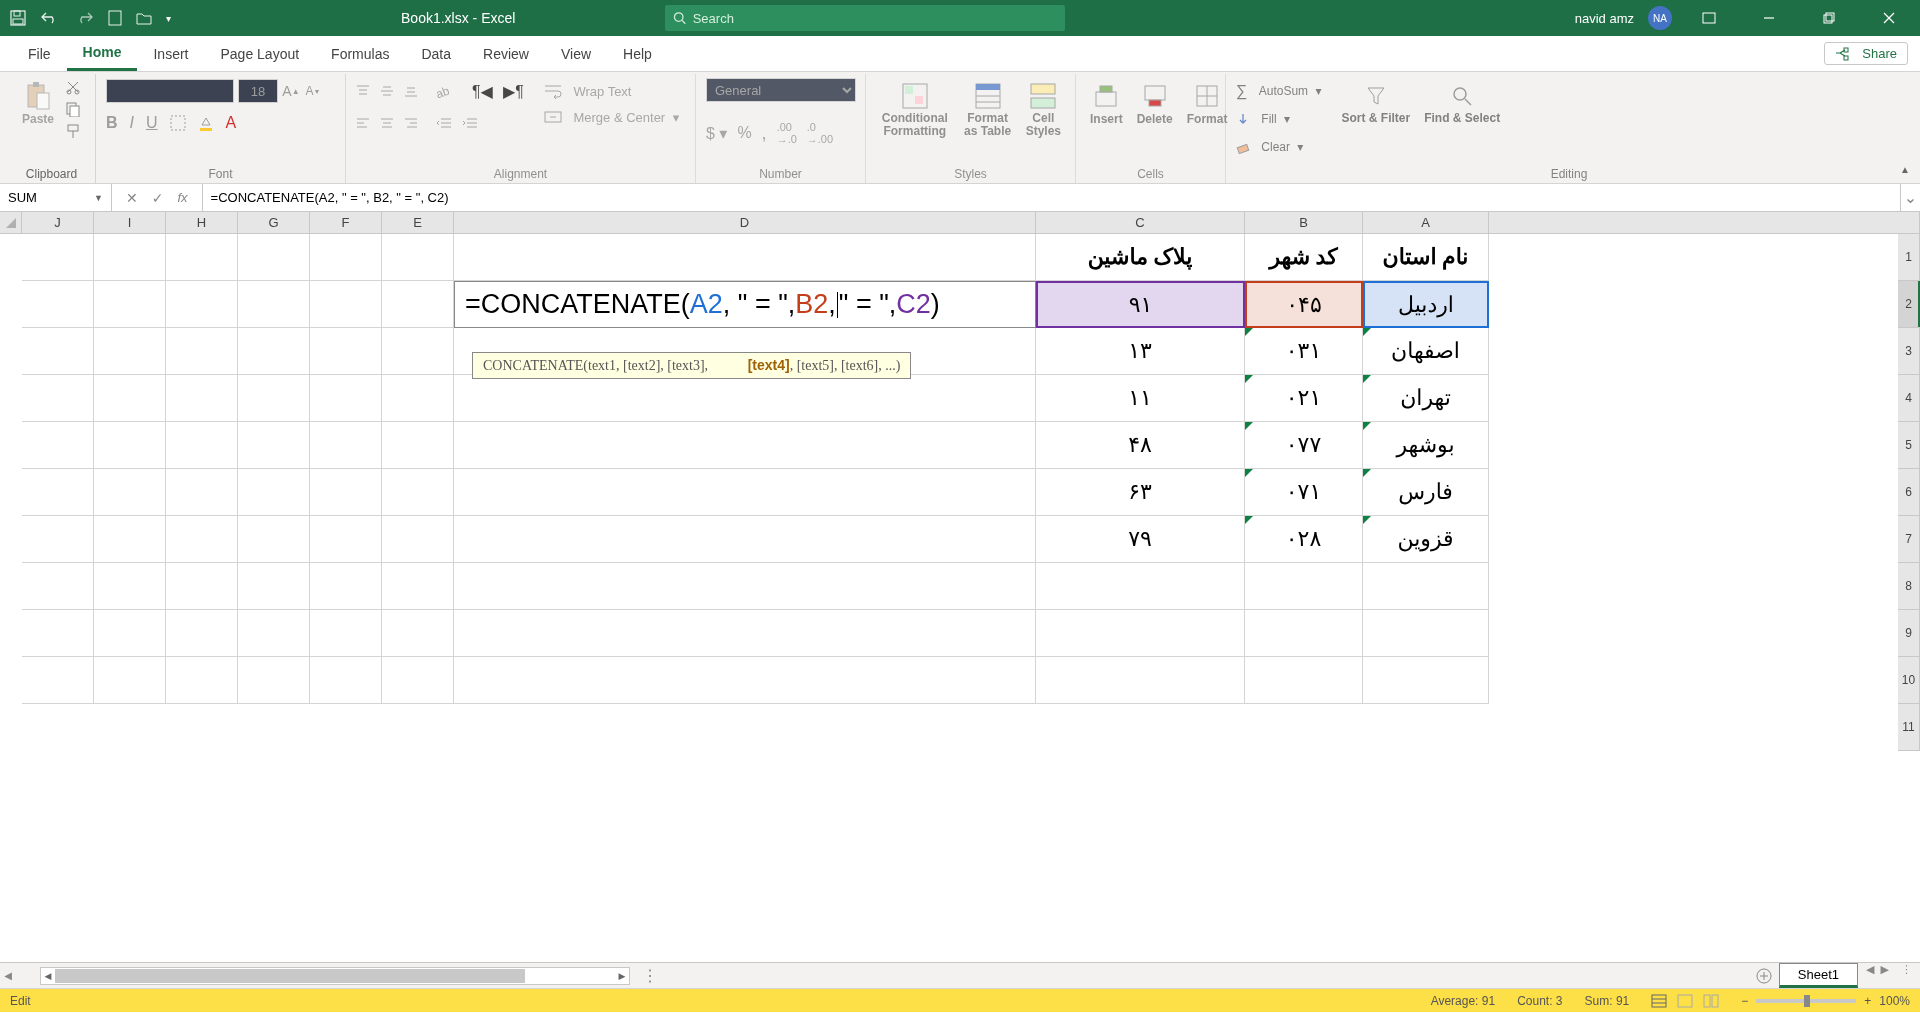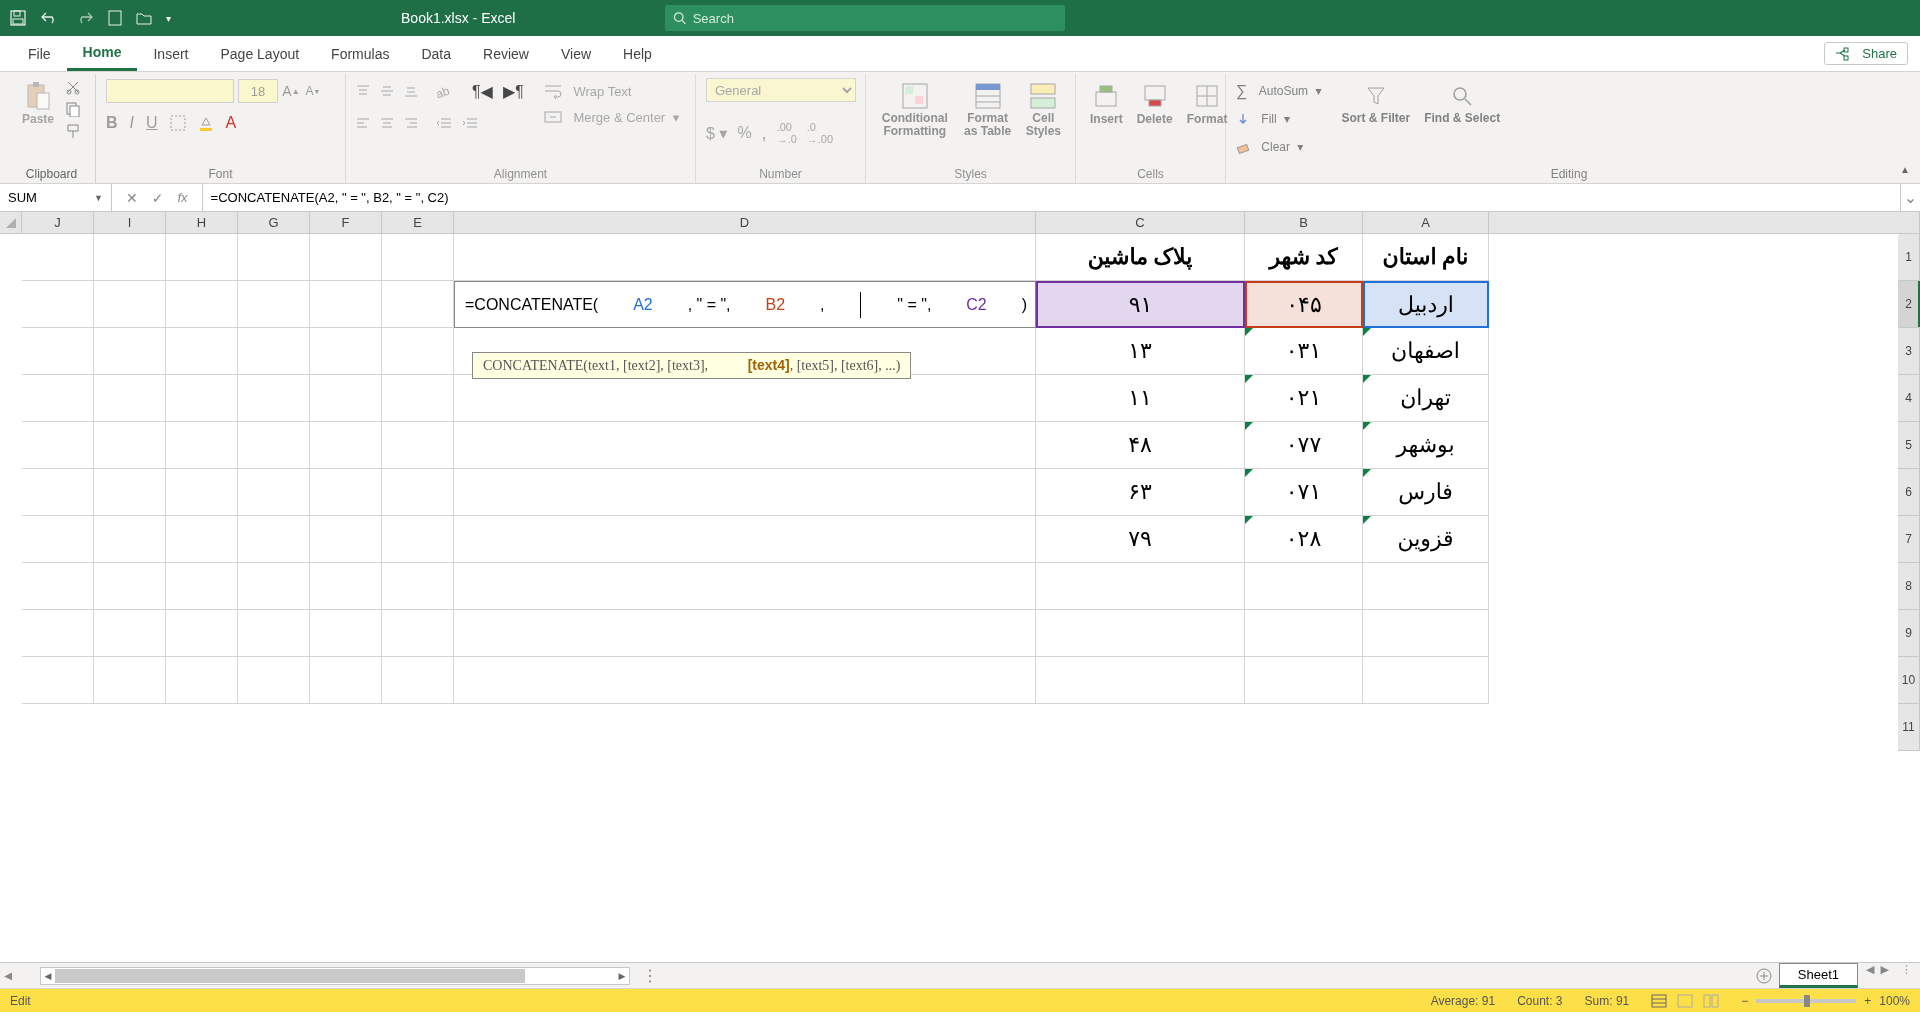--- a/index.html
+++ b/index.html
@@ -26,21 +26,21 @@
 
 .ribbon { height: 112px; background: #f3f2f1; border-bottom: 1px solid #d4d4d4; display: flex; align-items: stretch; padding: 2px 8px 0; position: relative; }
 .ribbon .group { border-right: 1px solid #d4d4d4; padding: 4px 10px 0; display: flex; flex-direction: column; position: relative; }
 .ribbon .group-label { text-align: center; font-size: 12px; color: #666; padding-bottom: 2px; margin-top: auto; }
 .ribbon .group-body { display: flex; align-items: flex-start; gap: 6px; flex: 1; }
 .ribbon .btn { display: flex; flex-direction: column; align-items: center; padding: 2px 4px; font-size: 12px; color: #666; font-weight: bold; }
 .ribbon .btn.disabled { opacity: .55; }
 .ribbon .ico { width: 32px; height: 32px; display: flex; align-items: center; justify-content: center; }
 .ribbon .small-ico { width: 18px; height: 18px; display: inline-flex; align-items: center; justify-content: center; }
 .ribbon .row { display: flex; align-items: center; gap: 4px; height: 26px; }
-.ribbon select, .ribbon input.sel { border: 1px solid #c8c8c8; background: #fef9c3; height: 24px; font-size: 13px; padding: 0 4px; color: #888; }
+.ribbon select, .ribbon input.sel { border: 1px solid #c8c8c8; background: #0f172a; height: 24px; font-size: 13px; padding: 0 4px; color: #888; }
 .ribbon .collapse-arrow { position: absolute; right: 10px; bottom: 8px; font-size: 10px; color: #666; }
 
 
 .formula-bar { height: 28px; border-bottom: 1px solid #c8c8c8; display: flex; align-items: stretch; }
 .name-box { width: 112px; border-right: 1px solid #c8c8c8; display: flex; align-items: center; padding: 0 8px; font-size: 13px; justify-content: space-between; }
 .name-box .arrow { font-size: 9px; color: #666; }
 .fx-controls { display: flex; align-items: center; gap: 14px; padding: 0 14px; border-right: 1px solid #c8c8c8; color: #888; }
 .fx-input { flex: 1; display: flex; align-items: center; padding: 0 8px; font-size: 13px; }
 .fx-expand { width: 20px; display: flex; align-items: center; justify-content: center; color: #888; border-left: 1px solid #c8c8c8; }
 
@@ -58,21 +58,21 @@
 .cell-row { display: flex; height: 47px; }
 .cell { border-right: 1px solid #d4d4d4; border-bottom: 1px solid #d4d4d4; display: flex; align-items: center; justify-content: center; font-size: 22px; padding: 0 8px; position: relative; background: #fff; }
 .cell.header-cell { font-weight: 700; font-family: Tahoma; direction: rtl; }
 .cell.data { font-family: Tahoma; direction: rtl; }
 .green-tri::before { content:''; position:absolute; left:0; top:0; border-top:8px solid #0d8043; border-right:8px solid transparent; }
 
 .ref-a { border: 2px solid #1e6fd6; background: #d6e2f5; }
 .ref-b { border: 2px solid #c43e1c; background: #f5e0da; }
 .ref-c { border: 2px solid #7030a0; background: #e3d6ef; }
 
-.formula-cell { justify-content: space-between; font-size: 16px; font-family: Consolas, monospace; padding-left: 10px; border: 1px solid #888; }
+.formula-cell { justify-content: flex-start; font-size: 27px; font-family: Consolas, monospace; padding-left: 10px; border: 1px solid #888; }
 .formula-cell .ref-txt-a { color: #1e6fd6; }
 .formula-cell .ref-txt-b { color: #c43e1c; }
 .formula-cell .ref-txt-c { color: #7030a0; }
 
 .tooltip { position: absolute; background: #ffffe1; border: 1px solid #888; padding: 4px 10px; font-size: 14px; color: #555; font-family: Tahoma; }
 .tooltip b { font-weight: 700; color: #a16207; padding-left: 36px; }
 
 
 .sheet-bar { height: 26px; border-top: 1px solid #c8c8c8; display: flex; align-items: center; background: #f3f2f1; }
 .hscroll { flex: 0 0 590px; height: 18px; margin-left: 24px; border: 1px solid #c8c8c8; background: #fff; position: relative; }
@@ -128,20 +128,46 @@
       </span>
     <span style="font-size:10px">▾</span>
   </div>
   <div class="doc-title">Book1.xlsx - Excel</div>
   <div class="search-wrap">
     <svg width="14" height="14" viewBox="0 0 14 14">
         <circle cx="6" cy="6" r="4.5" fill="none" stroke="#d4eedd" stroke-width="1.3"></circle>
         <line x1="9.5" y1="9.5" x2="13" y2="13" stroke="#d4eedd" stroke-width="1.3"></line>
       </svg>
     <input placeholder="Search" style="">
+  </div>
+  <div class="right">
+    <span style="font-size:13px">navid amz</span>
+    <span class="user-badge">NA</span>
+    <span class="win-btn">
+        <svg width="14" height="12">
+          <rect x="1" y="1" width="12" height="10" fill="none" stroke="#fff"></rect>
+        </svg>
+      </span>
+    <span class="win-btn">
+        <svg width="12" height="12">
+          <line x1="1" y1="6" x2="11" y2="6" stroke="#fff" stroke-width="1.2"></line>
+        </svg>
+      </span>
+    <span class="win-btn">
+        <svg width="12" height="12">
+          <rect x="1" y="3" width="8" height="8" fill="none" stroke="#fff"></rect>
+          <rect x="3" y="1" width="8" height="8" fill="none" stroke="#fff"></rect>
+        </svg>
+      </span>
+    <span class="win-btn">
+        <svg width="12" height="12">
+          <line x1="1" y1="1" x2="11" y2="11" stroke="#fff" stroke-width="1.2"></line>
+          <line x1="11" y1="1" x2="1" y2="11" stroke="#fff" stroke-width="1.2"></line>
+        </svg>
+      </span>
   </div>
 </div>
 
 <div class="ribbon-tabs">
   <div id="tabs-container" style="display: flex; height: 100%;">
       <div class="tab">File</div>
       <div class="tab active">Home</div>
       <div class="tab">Insert</div>
       <div class="tab">Page Layout</div>
       <div class="tab">Formulas</div>

